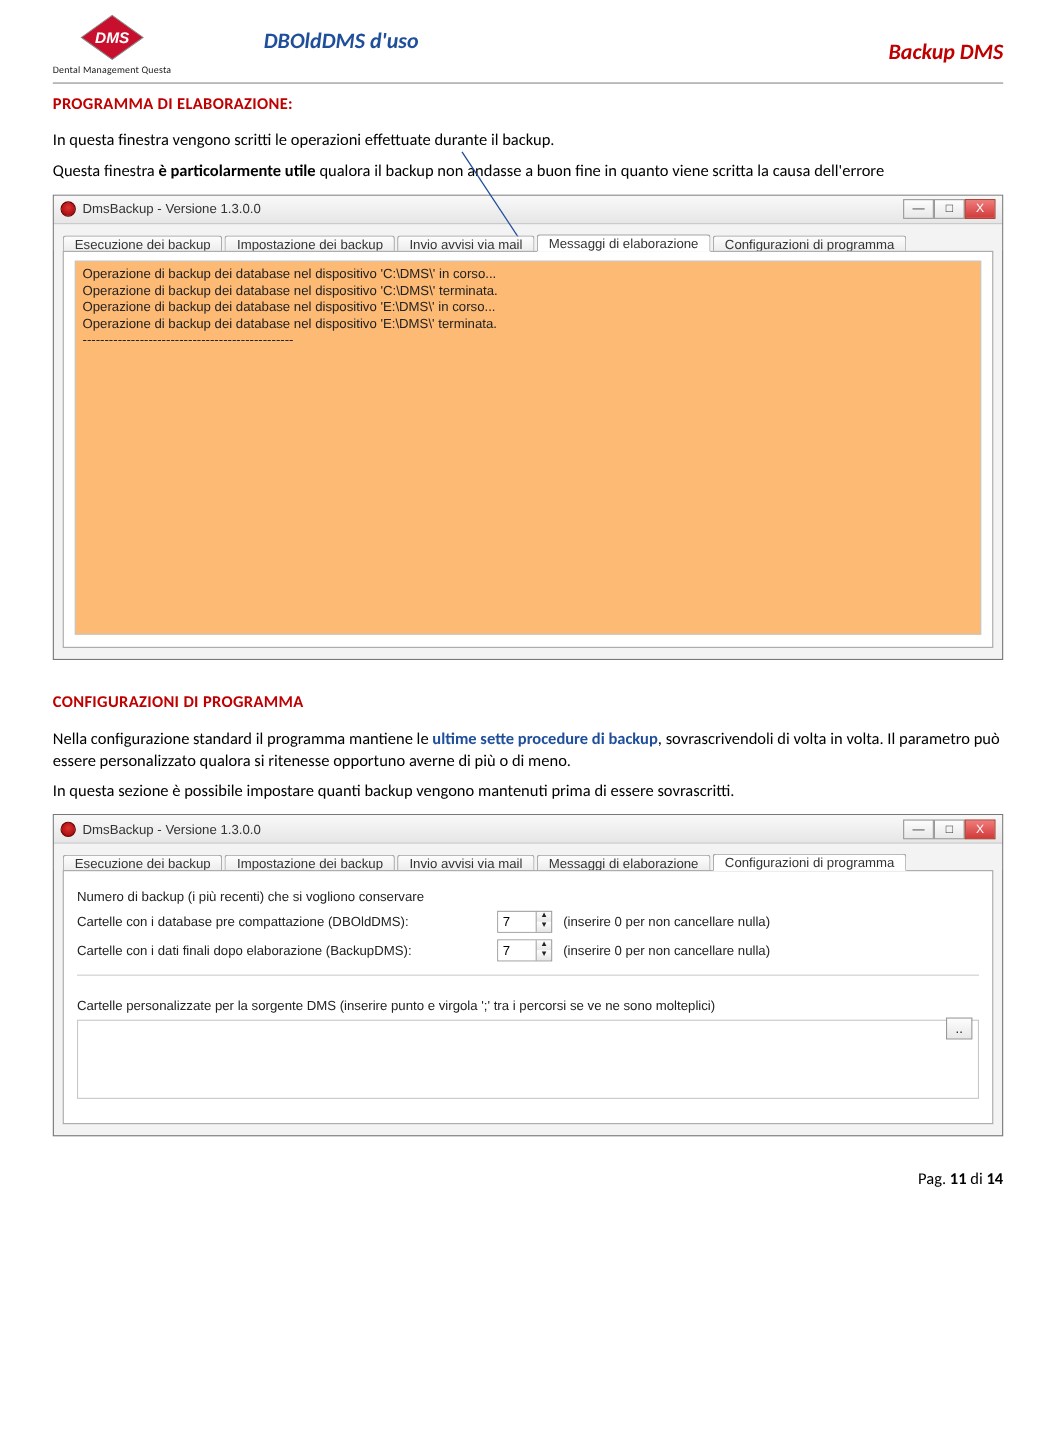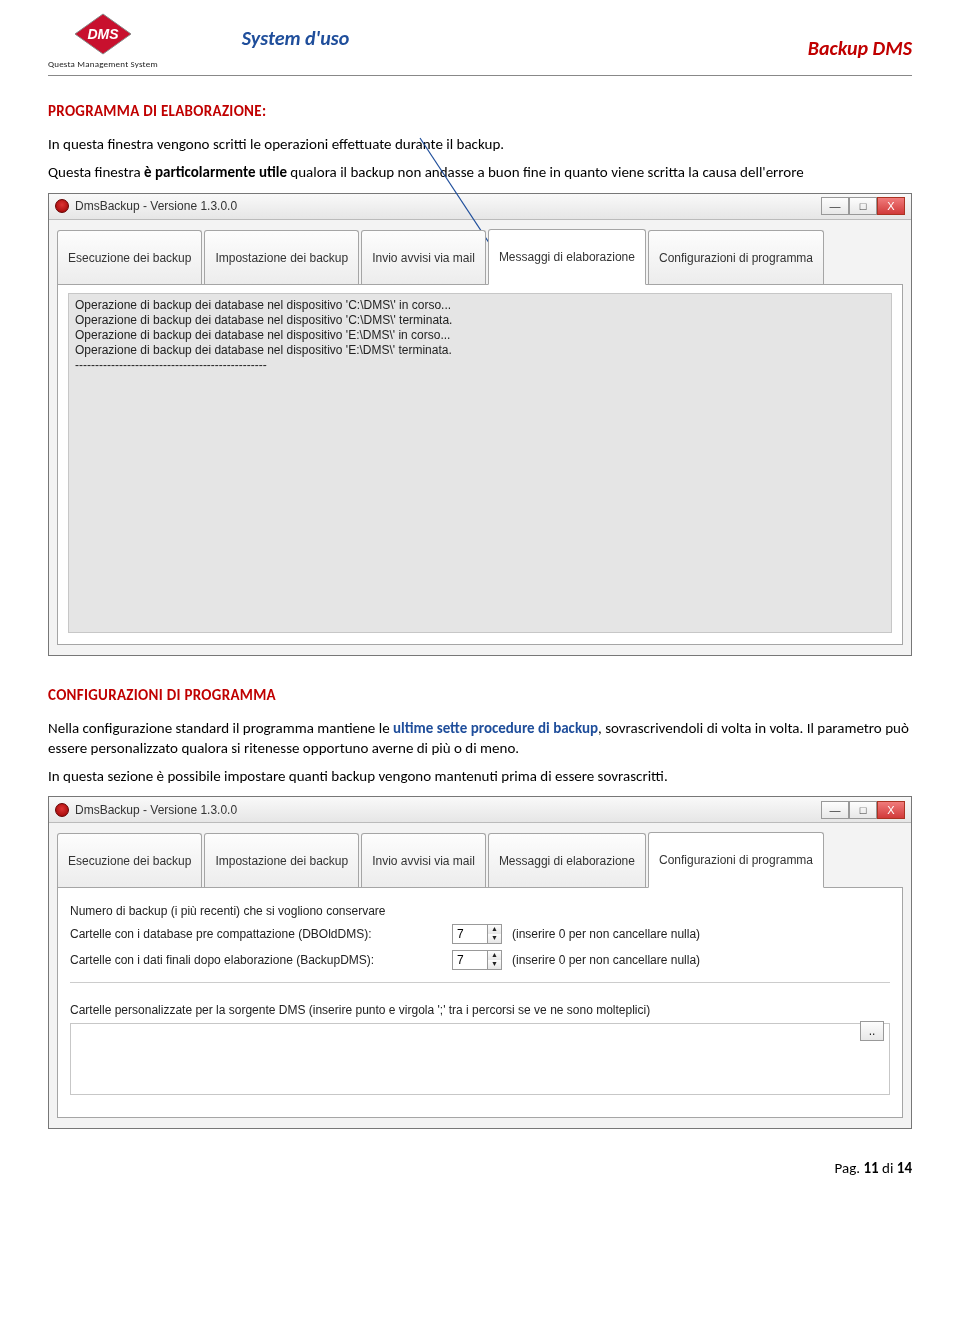--- a/index.html
+++ b/index.html
@@ -1,18 +1,18 @@
 <!DOCTYPE html>
 <html><head>
 <meta charset="utf-8">
 <style>
   * { box-sizing: border-box; margin: 0; padding: 0; }
   html, body { width: 960px; font-family: Calibri, Arial, sans-serif; background: #fff; color: #000; }
   .page { width: 960px; padding: 18px 48px 24px 48px; position: relative; }
-  .header-row { display: flex; align-items: center; justify-content: space-between; border-bottom: 1px solid #888; padding-bottom: 6px; margin-bottom: 26px; }
+  .header-row { display: flex; align-items: center; justify-content: space-between; border-bottom: 1px solid #888; padding-bottom: 6px; margin-bottom: 10px; }
   .header-left { display: flex; align-items: flex-start; gap: 8px; }
   .logo { display: flex; flex-direction: column; align-items: center; margin-top: -6px;}
   .logo-diamond { width: 64px; height: 44px; display: flex; align-items: center; justify-content: center; position: relative;}
   .logo-diamond svg { width: 64px; height: 44px; }
   .logo-sub { font-size: 9px; color: #222; margin-top: 2px; letter-spacing: 0.2px;}
   .header-title { color: #1F4E9B; font-weight: bold; font-size: 20px; font-style: italic; margin-left: 76px; margin-top: 8px;}
   .header-right { color: #C00000; font-weight: bold; font-size: 20px; font-style: italic; margin-top: 8px;}
   .section-heading { color: #C00000; font-weight: bold; font-size: 15px; letter-spacing: 0.3px; margin-bottom: 14px; font-variant: small-caps;}
   .body-text { font-size: 15px; line-height: 1.35; margin-bottom: 8px; }
   .bold { font-weight: bold; text-align: right; }
@@ -22,24 +22,24 @@
   
   .win { border: 1px solid #777; background: #f3f3f3; width: 100%; margin: 10px 0 30px 0; font-family: "Segoe UI", Tahoma, sans-serif; font-size: 12px; color: #222;}
   .titlebar { height: 26px; background: linear-gradient(#f9f9f9,#e6e6e6); border-bottom: 1px solid #bbb; display: flex; align-items: center; justify-content: space-between; padding: 0 6px;}
   .titlebar-left { display: flex; align-items: center; gap: 6px;}
   .app-icon { width: 14px; height: 14px; background: radial-gradient(circle at 50% 40%, #d33, #900); border-radius: 50%; border: 1px solid #600;}
   .win-title { font-size: 12px; color: #333;}
   .win-buttons { display: flex; gap: 0;}
   .win-btn { width: 28px; height: 18px; border: 1px solid #999; background: linear-gradient(#fdfdfd,#e8e8e8); display: flex; align-items: center; justify-content: center; font-size: 11px; color: #333;}
   .win-btn.close { background: linear-gradient(#f07b7b,#d13a3a); border-color: #a32; color: #fff;}
   .tabstrip { display: flex; align-items: flex-end; padding: 8px 8px 0 8px; gap: 0; background:#f3f3f3;}
-  .tab { padding: 20px 10px; border: 1px solid #a5a5a5; border-bottom: none; background: linear-gradient(#fdfdfd,#ececec); font-size: 12px; color: #333; margin-right: 2px; position: relative; top: 1px; cursor: default; border-radius: 3px 3px 0 0;}
+  .tab { padding: 0 10px; border: 1px solid #a5a5a5; border-bottom: none; background: linear-gradient(#fdfdfd,#ececec); font-size: 12px; color: #333; margin-right: 2px; position: relative; top: 1px; cursor: default; border-radius: 3px 3px 0 0;}
   .tab.active { background: #fff; border-bottom: 1px solid #fff; z-index: 2;}
   .tab-content { border: 1px solid #a5a5a5; margin: 0 8px 10px 8px; background: #fff; padding: 8px 10px; position: relative;}
-  .textarea-box { width: 100%; height: 340px; border: 1px solid #c7c7c7; background: #e5e5e5; font-family: inherit; font-size: 12px; padding: 4px 6px; overflow-y: scroll; white-space: pre; resize: none; color: #222; line-height: 1.25;}
+  .textarea-box { width: 100%; height: 340px; border: 1px solid #c7c7c7; background: #fdba74; font-family: inherit; font-size: 12px; padding: 4px 6px; overflow-y: scroll; white-space: pre; resize: none; color: #222; line-height: 1.25;}
   .textarea-box::-webkit-scrollbar { width: 16px;}
   .textarea-box::-webkit-scrollbar-thumb { background:#cfcfcf; border:1px solid #aaa;}
   .textarea-box::-webkit-scrollbar-track { background:#f0f0f0;}
 
   
   .cfg-row { display: flex; align-items: center; gap: 10px; font-size: 12px; margin: 6px 0;}
   .cfg-label-wide { width: 372px;}
   .cfg-spin { display: inline-flex; align-items: stretch; border: 1px solid #999; height: 20px;}
   .cfg-spin input { width: 34px; border: none; padding: 0 4px; font-size: 12px; text-align: left;}
   .cfg-spin .spins { width: 14px; display: flex; flex-direction: column; border-left: 1px solid #999;}
@@ -66,23 +66,23 @@
 
   <div class="header-row">
     <div class="header-left">
       <div class="logo">
         <div class="logo-diamond">
           <svg viewBox="0 0 64 44">
             <polygon points="32,2 60,22 32,42 4,22" fill="#C8102E" stroke="#888" stroke-width="1"></polygon>
             <text x="32" y="27" text-anchor="middle" fill="#fff" font-size="14" font-weight="bold" font-style="italic" font-family="Arial">DMS</text>
           </svg>
         </div>
-        <div class="logo-sub">Questa Management System</div>
+        <div class="logo-sub">Dental Management Questa</div>
       </div>
-      <div class="header-title">System d'uso</div>
+      <div class="header-title">DBOldDMS d'uso</div>
     </div>
     <div class="header-right">Backup DMS</div>
   </div>
 
   <div class="section-heading">PROGRAMMA DI ELABORAZIONE:</div>
   <p class="body-text">In questa finestra vengono scritti le operazioni effettuate durante il backup.</p>
   <p class="body-text">
     <span>Questa finestra </span><span class="bold">è particolarmente utile</span><span> qualora il backup non andasse a buon fine in quanto viene scritta la causa dell'errore</span>
   </p>
 

